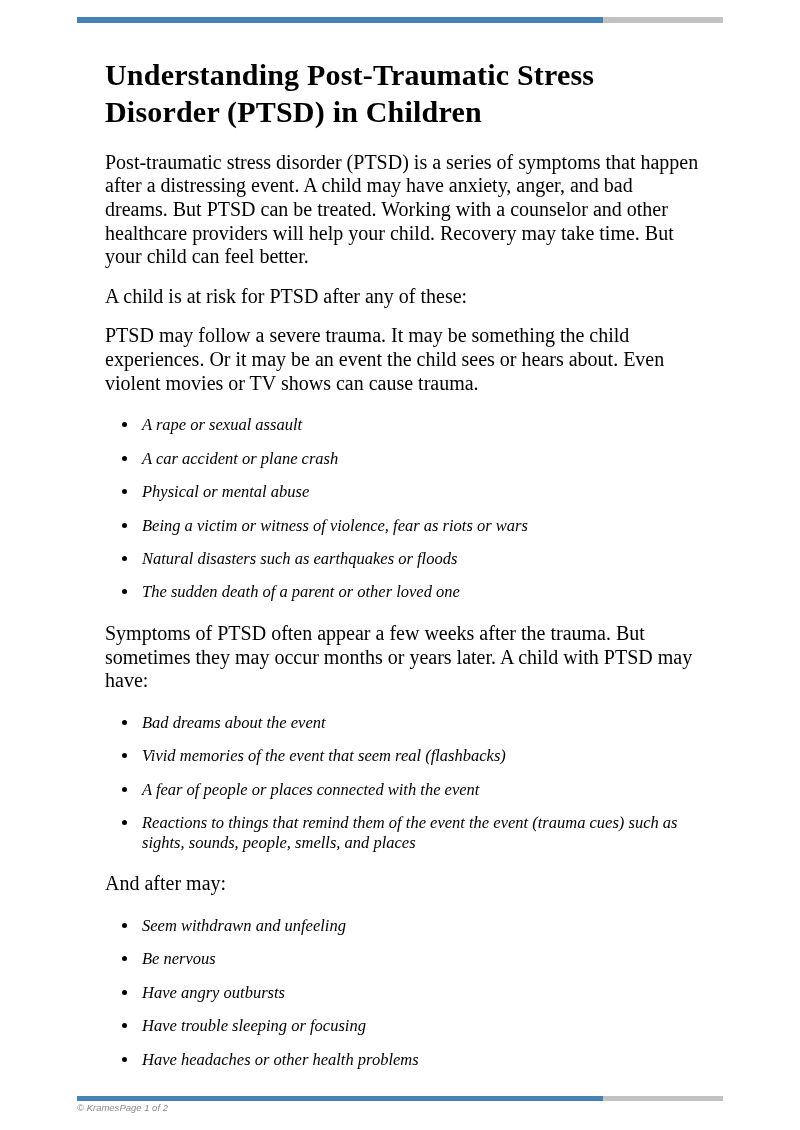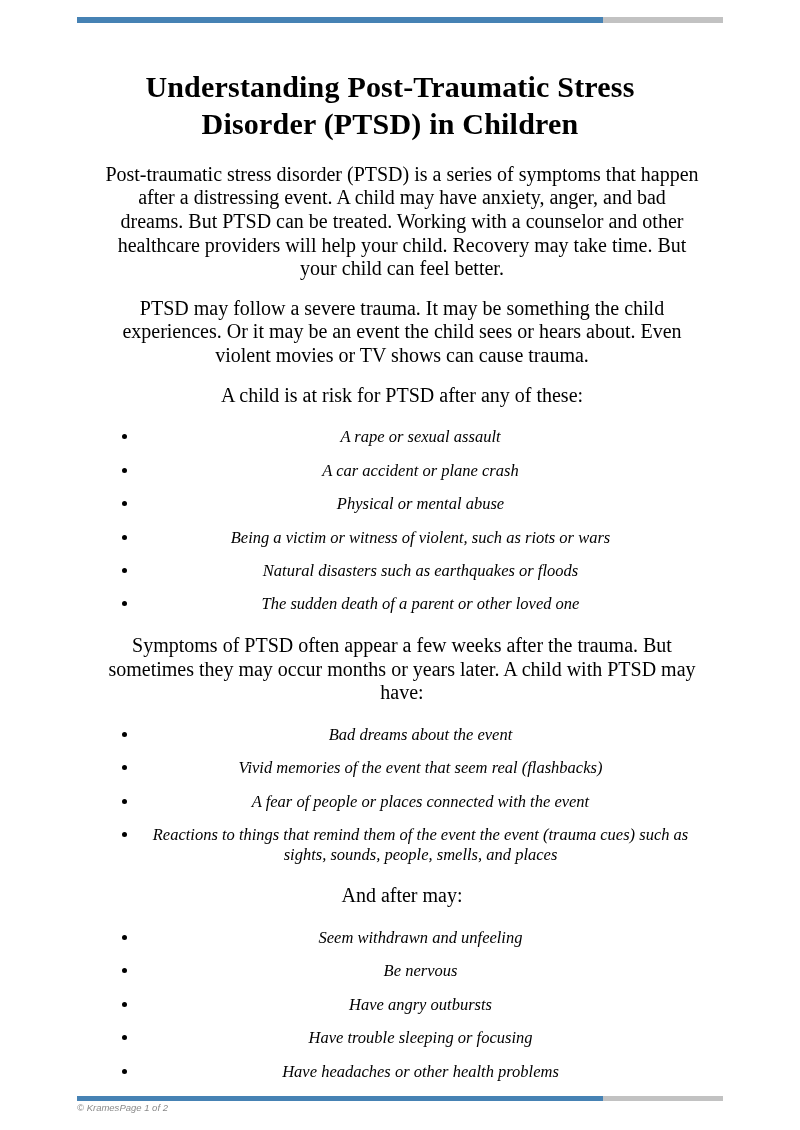--- a/index.html
+++ b/index.html
@@ -25,23 +25,22 @@
   }
   .rule-top { top: 17px; height: 6px; }
   .rule-bottom { top: 1096px; height: 5px; }
   .rule-blue { width: 81.4%; background: #4682b4; }
   .rule-gray { flex: 1; background: #c2c2c2; }
 
   
   .content {
     position: absolute;
     left: 105px;
-    top: 12px;
+    top: 0;
     width: 594px;
-    text-align: center;
   }
   h1 {
     font-size: 30px;
     font-weight: bold;
     line-height: 1.23;
     margin: 57px 0 0 0;
     max-width: 570px;
     letter-spacing: 0.2px;
   }
   h2 {
@@ -94,29 +93,29 @@
     <div class="rule-gray"></div>
   </div>
 
   <div class="content">
 
     <h1>Understanding Post-Traumatic Stress Disorder (PTSD) in Children</h1>
 
     <p class="intro">Post-traumatic stress disorder (PTSD) is a series of symptoms that happen after a distressing event. A child may have anxiety, anger, and bad dreams. But PTSD can be treated. Working with a counselor and other healthcare providers will help your child. Recovery may take time. But your child can feel better.</p>
 
 
+    <p>A child is at risk for PTSD after any of these:</p>
+
     <p>PTSD may follow a severe trauma. It may be something the child experiences. Or it may be an event the child sees or hears about. Even violent movies or TV shows can cause trauma.</p>
-
-    <p>A child is at risk for PTSD after any of these:</p>
 
     <ul>
       <li>A rape or sexual assault</li>
       <li>A car accident or plane crash</li>
       <li>Physical or mental abuse</li>
-      <li>Being a victim or witness of violent, such as riots or wars</li>
+      <li>Being a victim or witness of violence, fear as riots or wars</li>
       <li>Natural disasters such as earthquakes or floods</li>
       <li>The sudden death of a parent or other loved one</li>
     </ul>
 
 
     <p>Symptoms of PTSD often appear a few weeks after the trauma. But sometimes they may occur months or years later. A child with PTSD may have:</p>
 
     <ul>
       <li>Bad dreams about the event</li>
       <li>Vivid memories of the event that seem real (flashbacks)</li>

